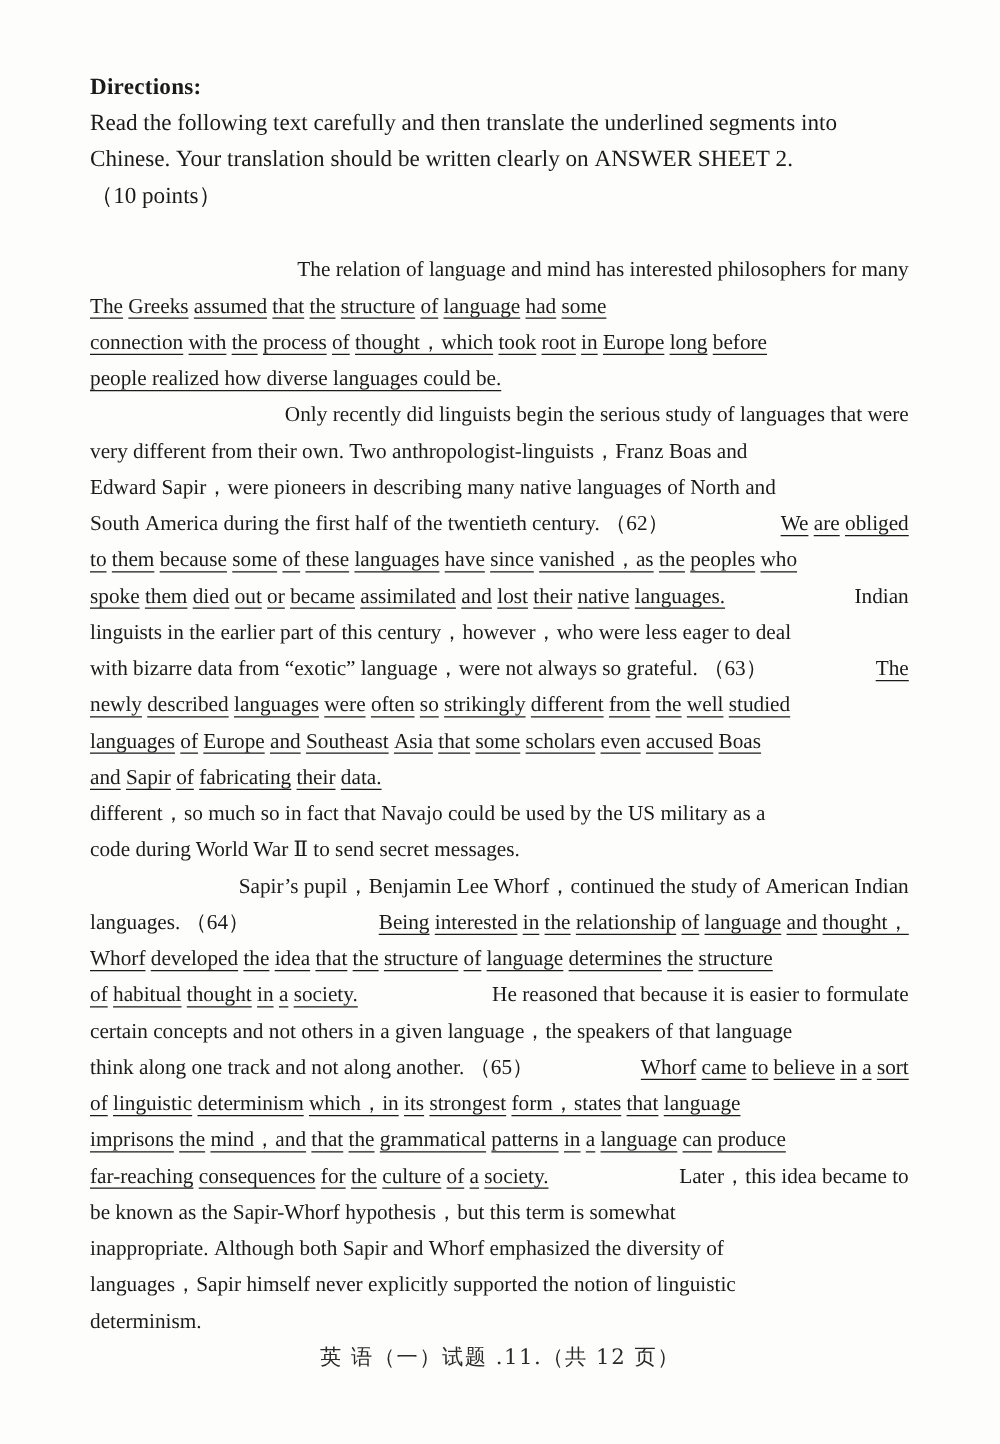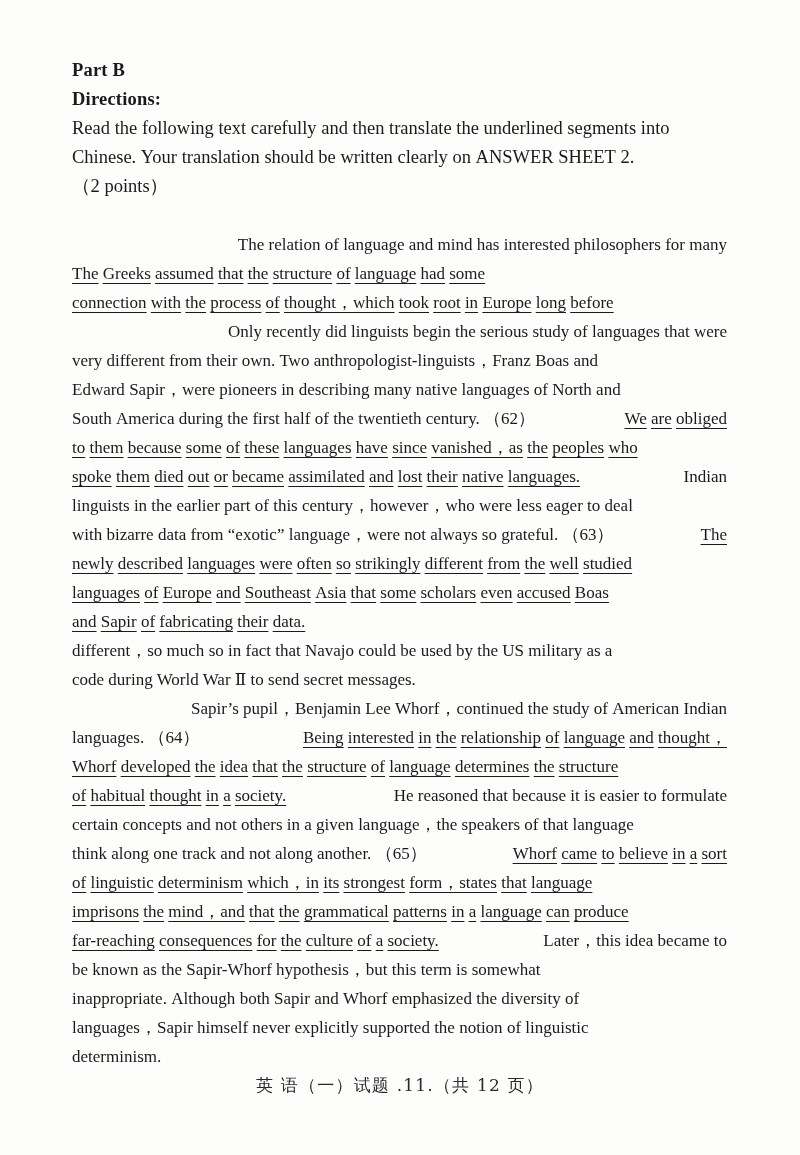--- a/index.html
+++ b/index.html
@@ -99,45 +99,47 @@
     color: #2a2a2a;
   }
 </style>
 </head>
 <body>
 
 <div class="page">
 
   <div class="content">
 
-    <div class="heading">Part B</div>
     <div class="heading">Directions:</div>
 
     <div class="directions-body">
       <span class="ln j">
         <span class="w">Read<span class="gap" style="display: inline-block;"> </span>the<span class="gap" style="display: inline-block;"> </span>following<span class="gap" style="display: inline-block;"> </span>text<span class="gap" style="display: inline-block;"> </span>carefully<span class="gap" style="display: inline-block;"> </span>and<span class="gap" style="display: inline-block;"> </span>then<span class="gap" style="display: inline-block;"> </span>translate<span class="gap" style="display: inline-block;"> </span>the<span class="gap" style="display: inline-block;"> </span>underlined<span class="gap" style="display: inline-block;"> </span>segments<span class="gap" style="display: inline-block;"> </span>into</span>
       </span>
       <span class="ln j">
         <span class="w">Chinese.<span class="gap" style="display: inline-block;"> </span>Your<span class="gap" style="display: inline-block;"> </span>translation<span class="gap" style="display: inline-block;"> </span>should<span class="gap" style="display: inline-block;"> </span>be<span class="gap" style="display: inline-block;"> </span>written<span class="gap" style="display: inline-block;"> </span>clearly<span class="gap" style="display: inline-block;"> </span>on<span class="gap" style="display: inline-block;"> </span>ANSWER<span class="gap" style="display: inline-block;"> </span>SHEET<span class="gap" style="display: inline-block;"> </span>2.</span>
       </span>
-      <span class="ln">（2 points）</span>
+      <span class="ln">（10 points）</span>
     </div>
 
     <div class="spacer"></div>
 
     <div class="para">
       <span class="ln j indent">
         <span class="w">The<span class="gap" style="display: inline-block;"> </span>relation<span class="gap" style="display: inline-block;"> </span>of<span class="gap" style="display: inline-block;"> </span>language<span class="gap" style="display: inline-block;"> </span>and<span class="gap" style="display: inline-block;"> </span>mind<span class="gap" style="display: inline-block;"> </span>has<span class="gap" style="display: inline-block;"> </span>interested<span class="gap" style="display: inline-block;"> </span>philosophers<span class="gap" style="display: inline-block;"> </span>for<span class="gap" style="display: inline-block;"> </span>many</span>
       </span>
       <span class="ln j">
         <span class="w u">The<span class="gap" style="display: inline-block;"> </span>Greeks<span class="gap" style="display: inline-block;"> </span>assumed<span class="gap" style="display: inline-block;"> </span>that<span class="gap" style="display: inline-block;"> </span>the<span class="gap" style="display: inline-block;"> </span>structure<span class="gap" style="display: inline-block;"> </span>of<span class="gap" style="display: inline-block;"> </span>language<span class="gap" style="display: inline-block;"> </span>had<span class="gap" style="display: inline-block;"> </span>some</span>
       </span>
       <span class="ln j">
         <span class="w u">connection<span class="gap" style="display: inline-block;"> </span>with<span class="gap" style="display: inline-block;"> </span>the<span class="gap" style="display: inline-block;"> </span>process<span class="gap" style="display: inline-block;"> </span>of<span class="gap" style="display: inline-block;"> </span>thought，which<span class="gap" style="display: inline-block;"> </span>took<span class="gap" style="display: inline-block;"> </span>root<span class="gap" style="display: inline-block;"> </span>in<span class="gap" style="display: inline-block;"> </span>Europe<span class="gap" style="display: inline-block;"> </span>long<span class="gap" style="display: inline-block;"> </span>before</span>
       </span>
+      <span class="ln">
+        <span class="u">people realized how diverse languages could be.</span>
+      </span>
     </div>
 
     <div class="para">
       <span class="ln j indent">
         <span class="w">Only<span class="gap" style="display: inline-block;"> </span>recently<span class="gap" style="display: inline-block;"> </span>did<span class="gap" style="display: inline-block;"> </span>linguists<span class="gap" style="display: inline-block;"> </span>begin<span class="gap" style="display: inline-block;"> </span>the<span class="gap" style="display: inline-block;"> </span>serious<span class="gap" style="display: inline-block;"> </span>study<span class="gap" style="display: inline-block;"> </span>of<span class="gap" style="display: inline-block;"> </span>languages<span class="gap" style="display: inline-block;"> </span>that<span class="gap" style="display: inline-block;"> </span>were</span>
       </span>
       <span class="ln j">
         <span class="w">very<span class="gap" style="display: inline-block;"> </span>different<span class="gap" style="display: inline-block;"> </span>from<span class="gap" style="display: inline-block;"> </span>their<span class="gap" style="display: inline-block;"> </span>own.<span class="gap" style="display: inline-block;"> </span>Two<span class="gap" style="display: inline-block;"> </span>anthropologist-linguists，Franz<span class="gap" style="display: inline-block;"> </span>Boas<span class="gap" style="display: inline-block;"> </span>and</span>
       </span>
       <span class="ln j">

